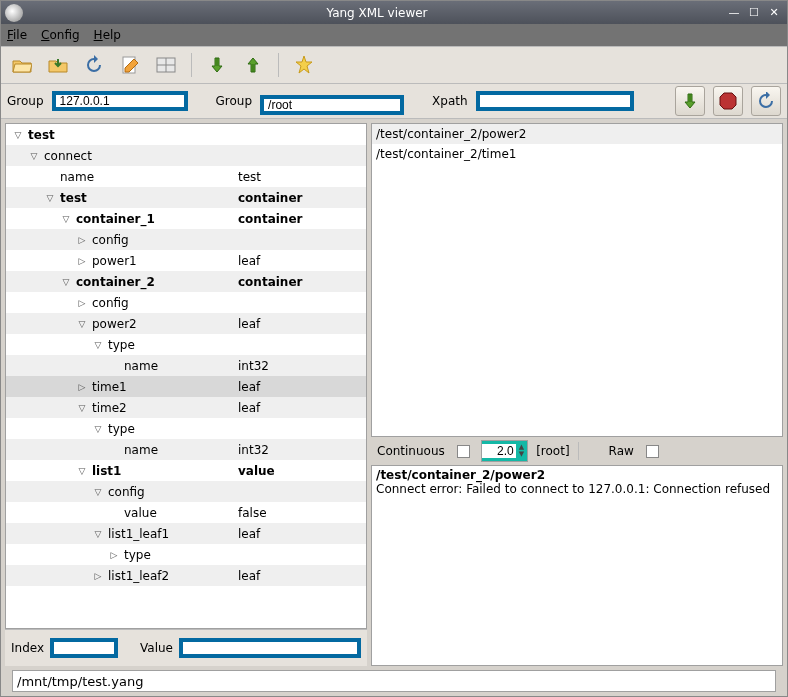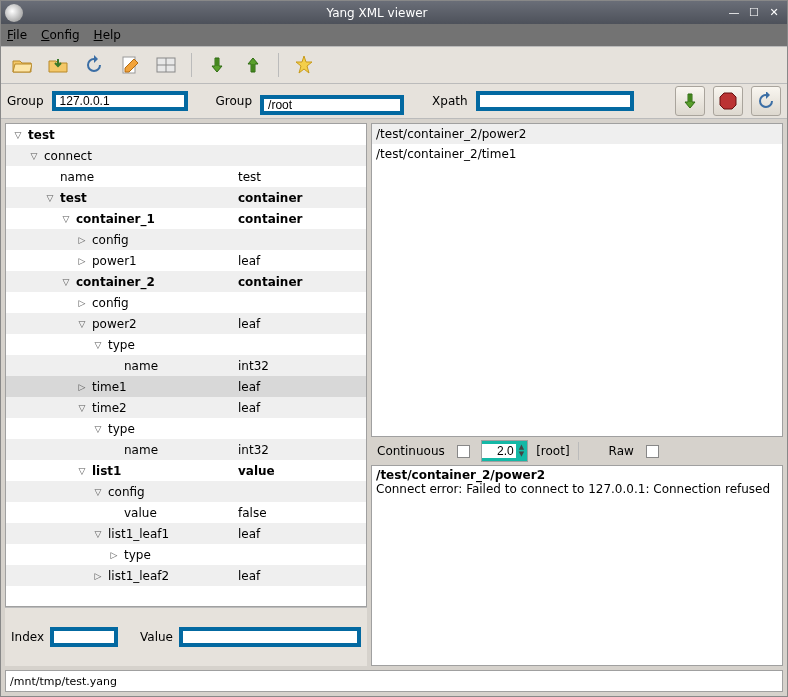--- a/index.html
+++ b/index.html
@@ -30,35 +30,35 @@
   .rightpane{flex:1;}
   .tree{flex:1;background:#fff;border:1px solid #a0a0a0;overflow:auto;}
   .row{display:flex;align-items:center;height:21px;}
   .row.alt{background:#efefef;}
   .row.sel{background:#d8d8d8;}
   .row .nm{display:inline-block;}
   .row .val{position:absolute;left:232px;}
   .row{position:relative;}
   .twist{display:inline-flex;width:12px;height:12px;align-items:center;justify-content:center;margin-right:4px;font-size:9px;color:#555;}
   
-  .idxbar{height:30px;display:flex;align-items:center;padding:14px 6px;gap:6px;background:#E6E2DC;border-top:1px solid #bbb;}
+  .idxbar{height:30px;display:flex;align-items:center;padding:3px 6px;gap:6px;background:#E6E2DC;border-top:1px solid #bbb;}
   
   .xpathlist{flex:1;background:#fff;border:1px solid #a0a0a0;overflow:auto;}
   .xrow{height:20px;display:flex;align-items:center;padding:0 4px;}
   .xrow.alt{background:#efefef;}
   
   .contbar{height:28px;display:flex;align-items:center;gap:8px;padding:0 6px;}
   .spin{display:inline-flex;align-items:center;border:1px solid #a0a0a0;background:#14b8a6;height:20px;justify-content:center;}
   .spin input{border:none;width:30px;text-align:right;font:12px Arial;padding:0 2px;outline:none;}
   .spin .arrows{display:flex;flex-direction:column;font-size:7px;line-height:7px;padding:0 3px;color:#444;}
   .vsep{width:1px;height:18px;background:#bbb;}
   
   .log{height:195px;background:#fff;border:1px solid #a0a0a0;padding:2px 4px;overflow:auto;}
   
-  .status{height:20px;border:1px solid #a0a0a0;margin:0 4px 4px;background:#fff;padding:0 4px;display:flex;align-items:center;font-size:11px;}
+  .status{height:20px;border:1px solid #a0a0a0;margin:0 11px 4px;background:#fff;padding:0 4px;display:flex;align-items:center;font-size:13px;}
   .bold{font-weight:bold;}
   .chk{appearance:none;width:13px;height:13px;border:1px solid #888;background:#fff;vertical-align:middle;}
   svg{display:block;}
 </style>
 </head>
 <body>
 
 <div class="window">
 
   <div class="titlebar">

